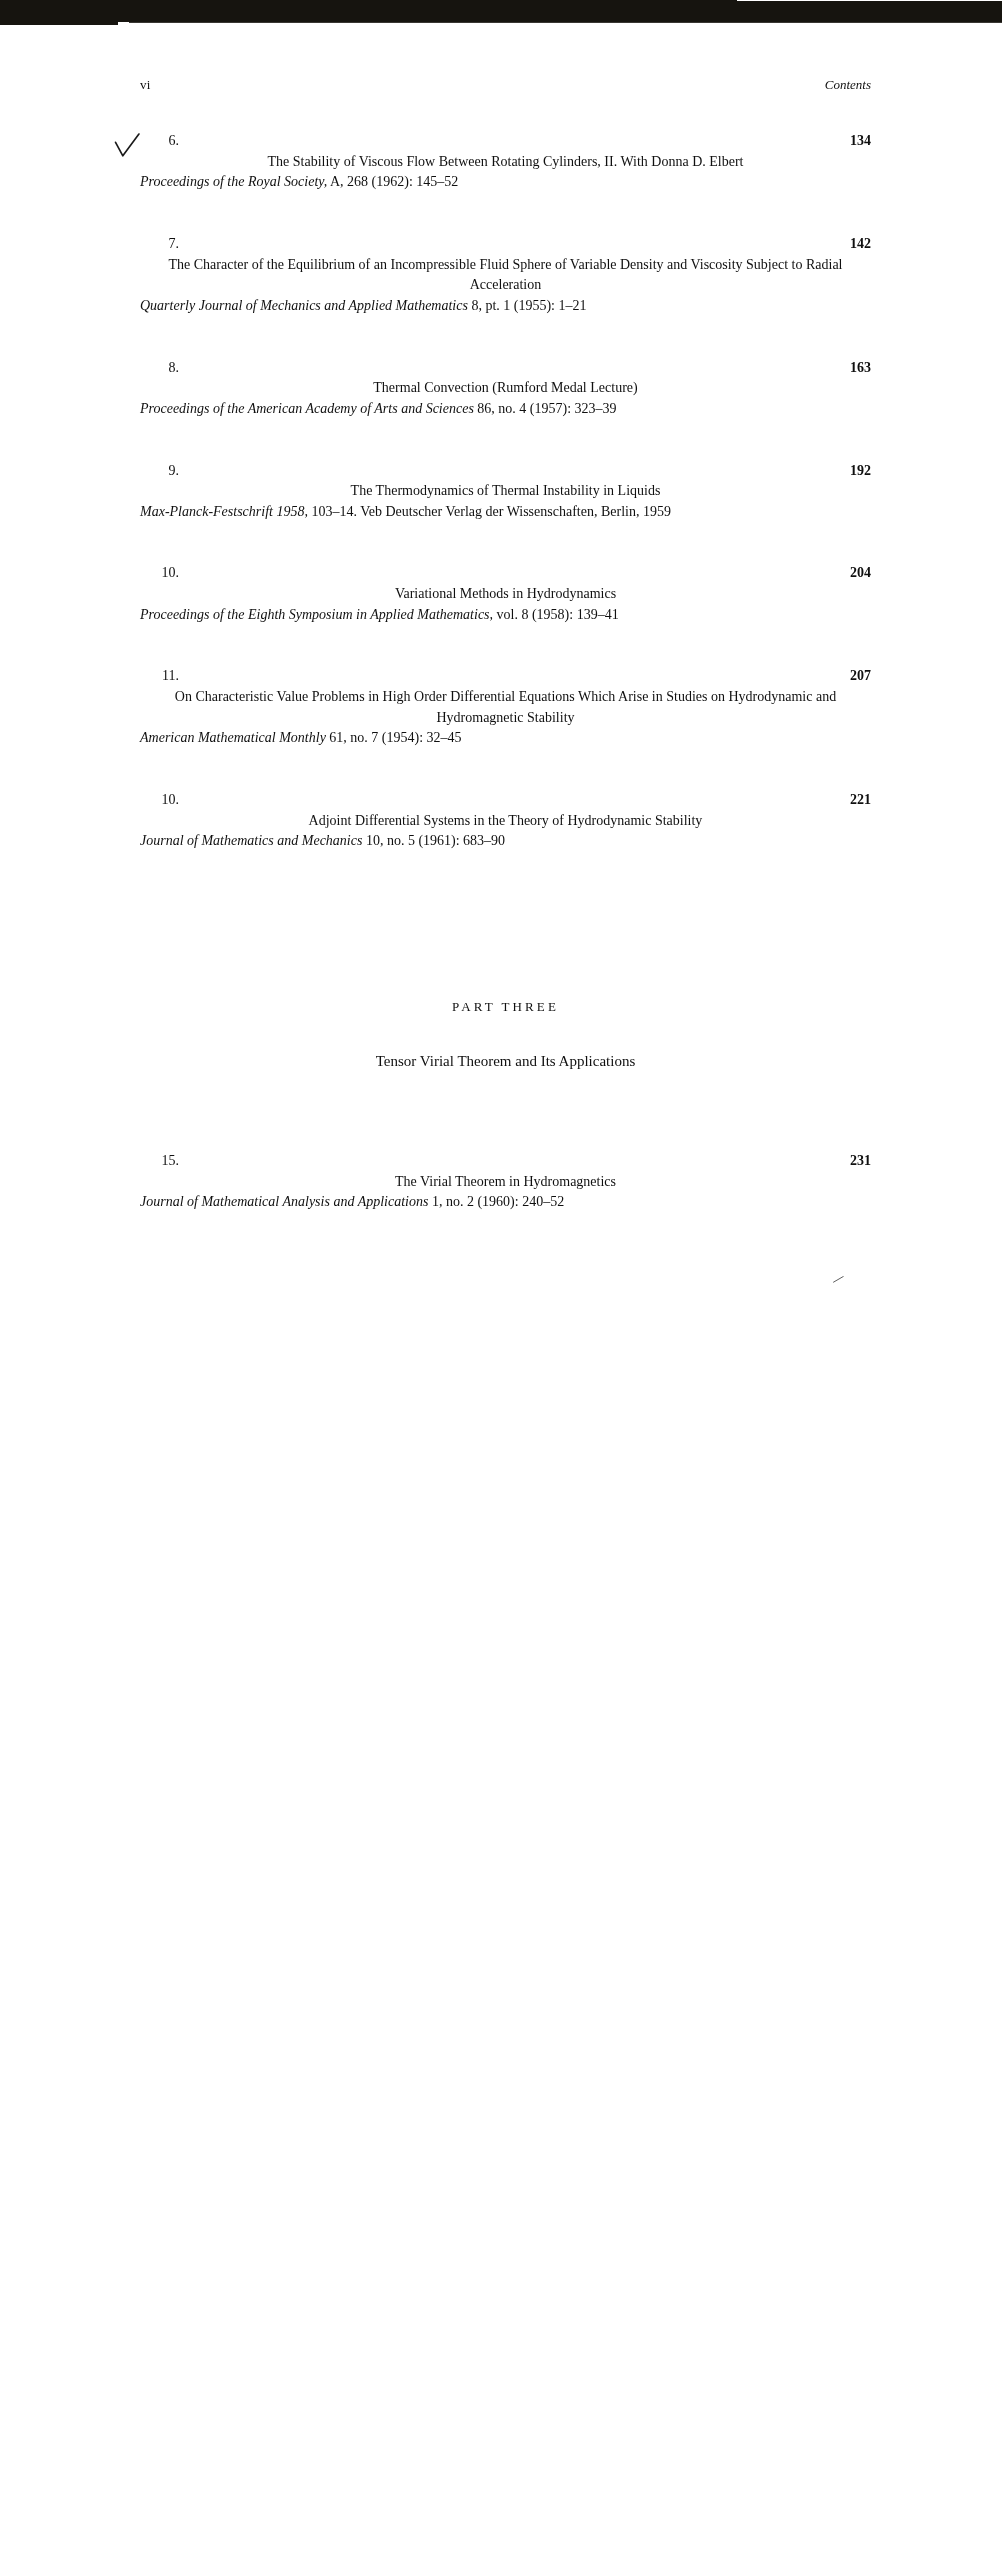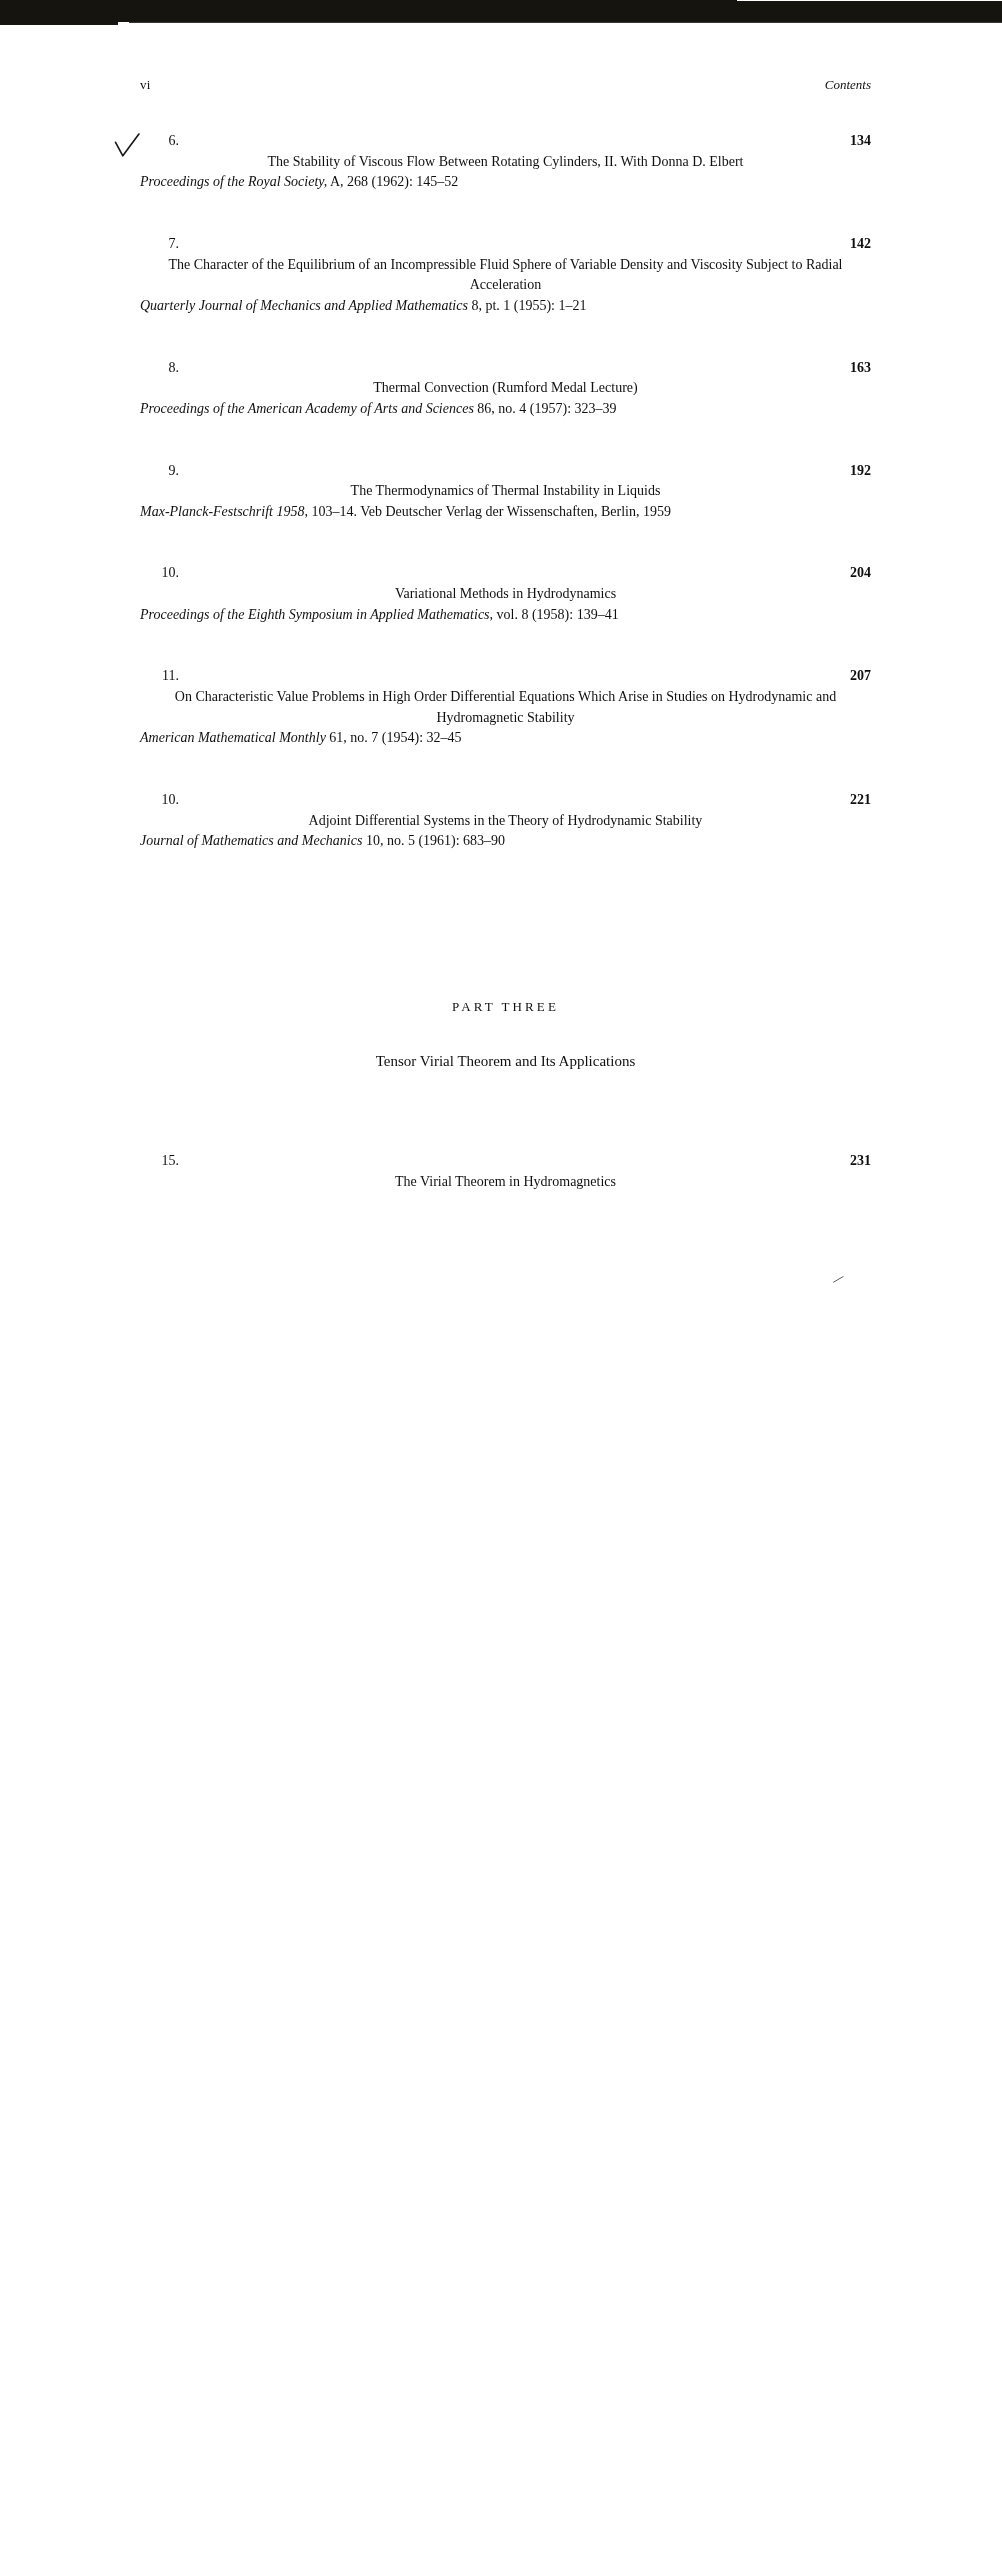--- a/index.html
+++ b/index.html
@@ -242,20 +242,21 @@
   <div class="part" style="top: 999px; font-family: Liberation Serif, serif;">
     <div class="label">PART THREE</div>
     <div class="sub">Tensor Virial Theorem and Its Applications</div>
   </div>
 
   <div class="entries" style="top: 1151px;">
     <div class="entry">
       <span class="num">15.</span>
       <span class="body">
         <span class="t">The Virial Theorem in Hydromagnetics</span>
+        <span class="cite"><span>Journal of Mathematical Analysis and Applications</span><span class="rom"> 1, no. 2 (1960): 240–52</span></span>
       </span>
       <span class="page-no">231</span>
     </div>
   </div>
 
   <svg class="stray" viewBox="0 0 22 14">
     <path d="M1 12 L20 1" fill="none" stroke="#3a3a3a" stroke-width="1.6" stroke-linecap="round"></path>
   </svg>
 
 </div>

